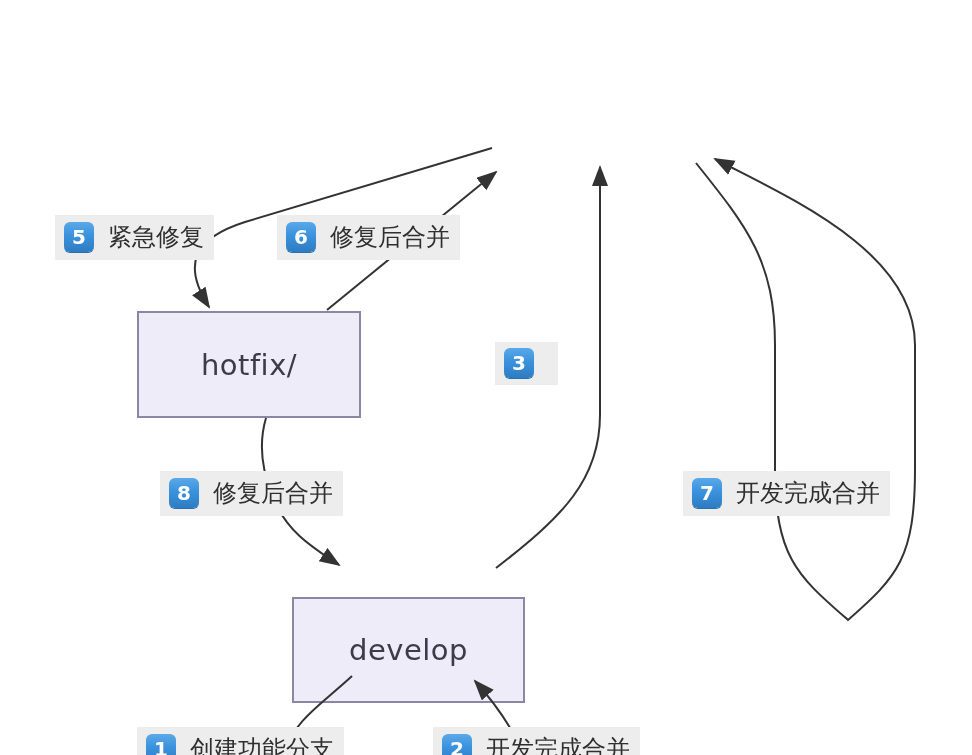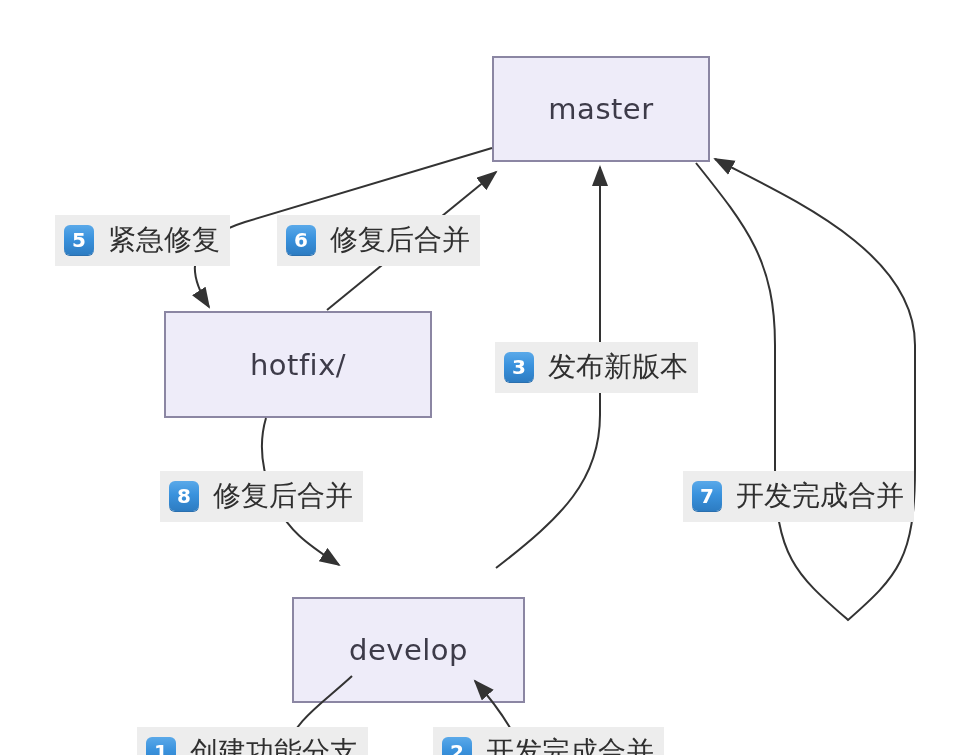--- a/index.html
+++ b/index.html
@@ -33,33 +33,30 @@
   }
   .keycap{
     width:30px;height:30px;border-radius:6px;
     background:linear-gradient(180deg,#5aa9e9 0%,var(--keycap_blue) 45%,var(--keycap_blue_dark) 100%);
     box-shadow:0 1px 0 #2a6fae;
     color:#ffffff;font-weight:bold;font-size:20px;
     display:flex;align-items:center;justify-content:center;
     margin-right:14px;flex:0 0 auto;
   }
   .lbl-text{
-    font-size:28px;color:var(--label_text);
+    font-size:24px;color:var(--label_text);
   }
 </style>
 </head>
 <body>
 
 <div class="canvas">
 
-  <div class="node" style="left:492px;top:56px;width:218px;height:106px;">
-    <span class="node-label">master</span>
-  </div>
 
-  <div class="node" style="left:164px;top:311px;width:268px;height:107px;">
+  <div class="node" style="left:137px;top:311px;width:224px;height:107px;">
     <span class="node-label">hotfix/</span>
   </div>
 
   <div class="node" style="left:292px;top:569px;width:233px;height:106px;margin-top:28px;">
     <span class="node-label">develop</span>
   </div>
 
   <svg class="edges-layer" width="972" height="755" viewBox="0 0 972 755">
     <defs>
       <marker id="arrow" markerUnits="userSpaceOnUse" markerWidth="22" markerHeight="18" refX="19" refY="8" orient="auto">
@@ -83,21 +80,20 @@
     <span class="lbl-text">紧急修复</span>
   </div>
 
   <div class="edge-label" style="left:277px;top:215px;">
     <span class="keycap">6</span>
     <span class="lbl-text">修复后合并</span>
   </div>
 
   <div class="edge-label" style="left:495px;top:342px;">
     <span class="keycap">3</span>
-    <span class="lbl-text">发布新版本</span>
   </div>
 
   <div class="edge-label" style="left:160px;top:471px;">
     <span class="keycap">8</span>
     <span class="lbl-text">修复后合并</span>
   </div>
 
   <div class="edge-label" style="left:683px;top:471px;">
     <span class="keycap">7</span>
     <span class="lbl-text">开发完成合并</span>

